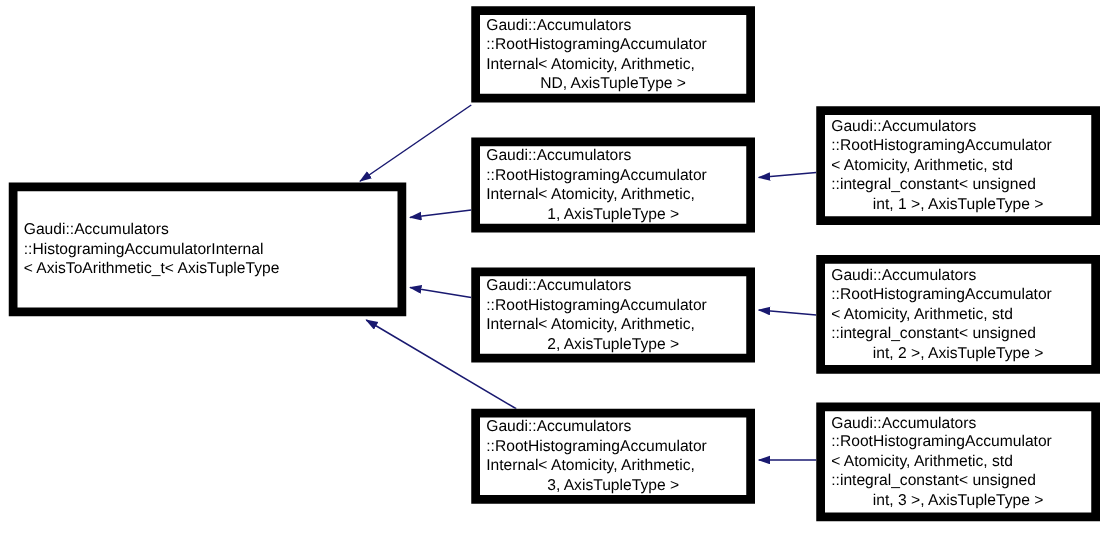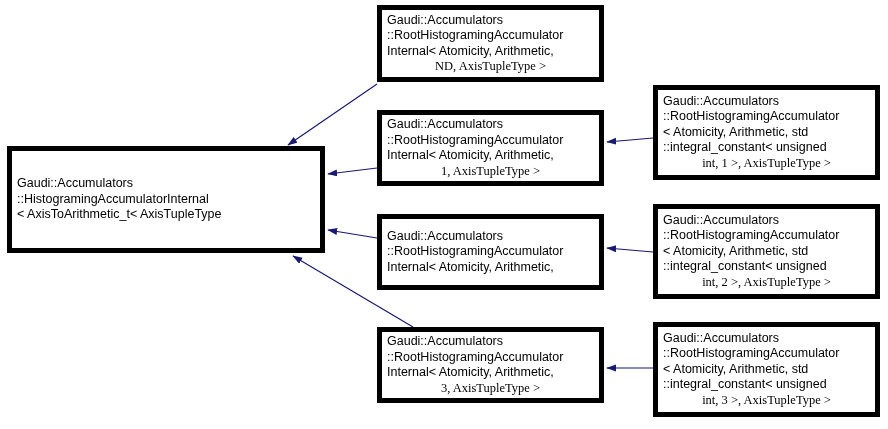--- a/index.html
+++ b/index.html
@@ -23,37 +23,36 @@
   }
   .edge {
     fill: none;
     stroke: #191970;
     stroke-width: 1.2;
   }
   .node {
     position: absolute;
     box-sizing: border-box;
     background: #ffffff;
-    border: 5px solid #ef4444;
+    border: 7px solid #ef4444;
     color: #000000;
     display: flex;
     flex-direction: column;
     justify-content: center;
     font-size: 12.5px;
     line-height: 15.5px;
     cursor: pointer;
   }
   .ln {
     white-space: pre;
     padding: 0 5px;
     text-align: left;
   }
   .ln.c {
     text-align: center;
-    font-family: Liberation Serif, serif;
   }
   
   .n-base        { left: 7px;   top: 146px; width: 318px; height: 107px; }
   .n-int-nd      { left: 377px; top: 5px;   width: 227px; height: 77px; }
   .n-int-1       { left: 377px; top: 110px; width: 227px; height: 76px; }
   .n-int-2       { left: 377px; top: 214px; width: 227px; height: 76px; }
   .n-int-3       { left: 377px; top: 327px; width: 227px; height: 76px; }
   .n-acc-1       { left: 653px; top: 85px;  width: 227px; height: 95px; }
   .n-acc-2       { left: 653px; top: 204px; width: 227px; height: 95px; }
   .n-acc-3       { left: 653px; top: 322px; width: 227px; height: 95px; }
@@ -95,20 +94,21 @@
     <div class="ln">Gaudi::Accumulators</div>
     <div class="ln">::RootHistogramingAccumulator</div>
     <div class="ln">Internal&lt; Atomicity, Arithmetic,</div>
     <div class="ln c">1, AxisTupleType &gt;</div>
   </div>
 
   <div class="node n-int-2" style="border-color: rgb(0, 0, 0); background: rgb(255, 255, 255); color: rgb(0, 0, 0);">
     <div class="ln">Gaudi::Accumulators</div>
     <div class="ln">::RootHistogramingAccumulator</div>
     <div class="ln">Internal&lt; Atomicity, Arithmetic,</div>
+    <div class="ln c">2, AxisTupleType &gt;</div>
   </div>
 
   <div class="node n-int-3" style="border-color: rgb(0, 0, 0); background: rgb(255, 255, 255); color: rgb(0, 0, 0);">
     <div class="ln">Gaudi::Accumulators</div>
     <div class="ln">::RootHistogramingAccumulator</div>
     <div class="ln">Internal&lt; Atomicity, Arithmetic,</div>
     <div class="ln c">3, AxisTupleType &gt;</div>
   </div>
 
   <div class="node n-acc-1" style="border-color: rgb(0, 0, 0); background: rgb(255, 255, 255); color: rgb(0, 0, 0);">

